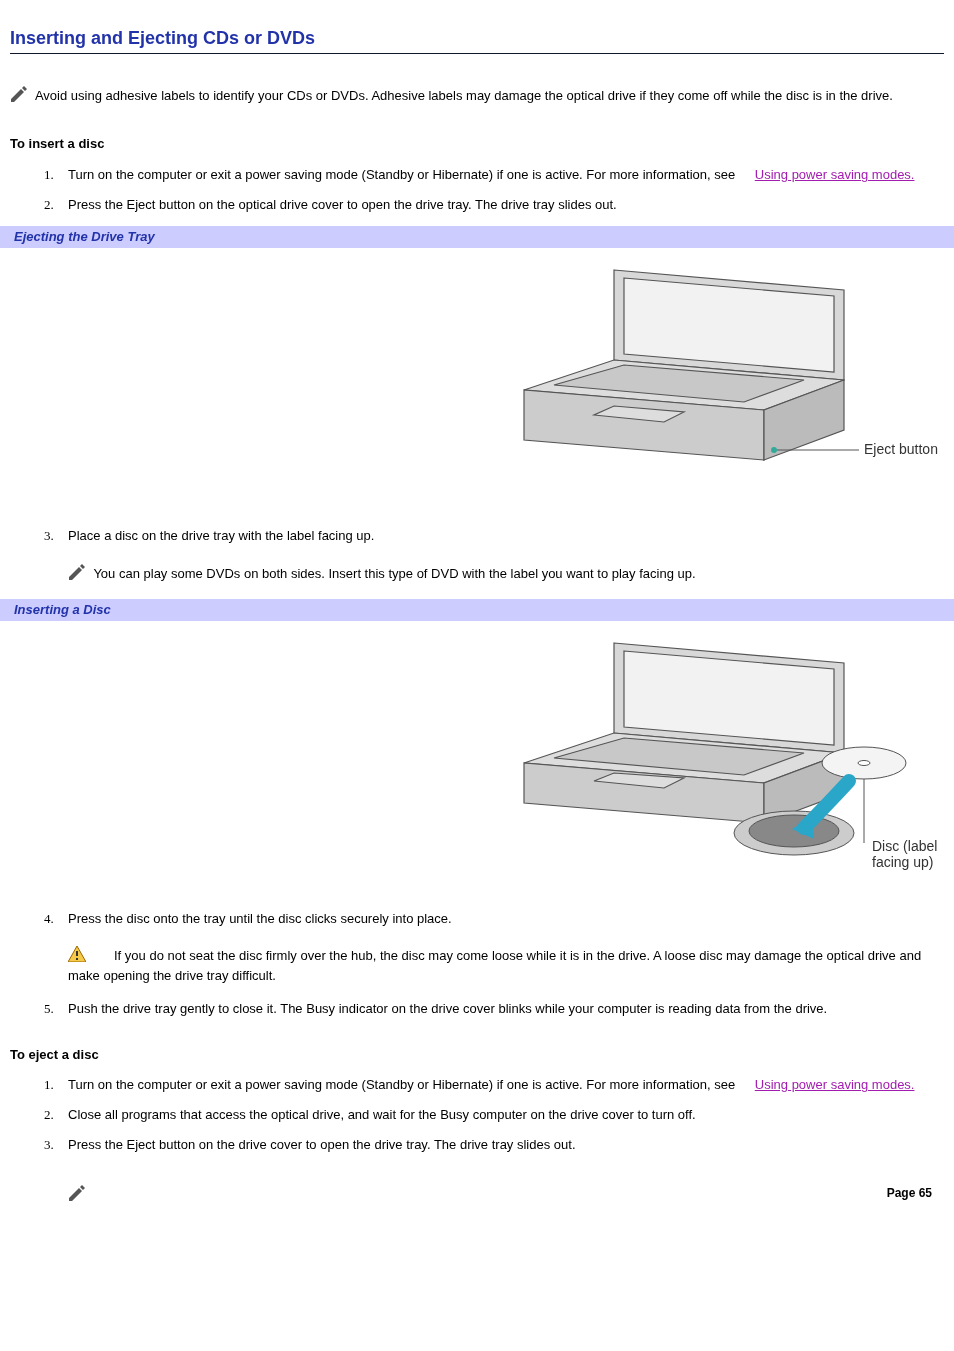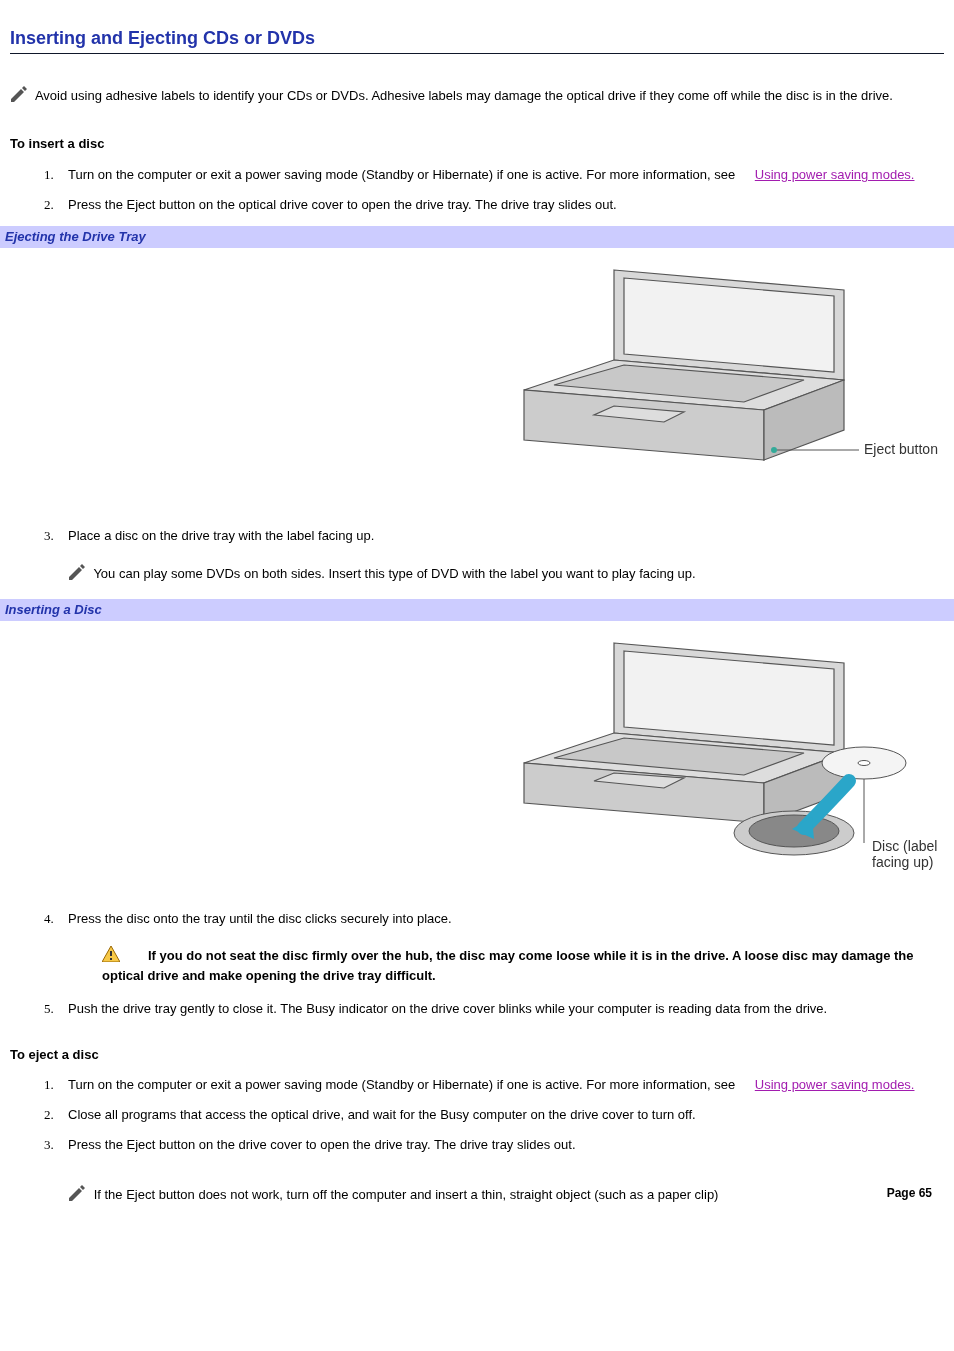--- a/index.html
+++ b/index.html
@@ -51,40 +51,40 @@
   a.inline-link {
     color: #a21caf;
     text-decoration: underline;
     margin-left: 16px;
   }
   .caption-bar {
     background: #ccccff;
     color: #2233aa;
     font-style: italic;
     font-weight: bold;
-    padding: 2px 5px;
+    padding: 2px 14px;
     margin-left: -10px;
     margin-right: -10px;
     font-size: 13px;
   }
   .figure {
     margin: 12px auto 6px auto;
     text-align: right;
   }
   .figure svg { display: inline-block; }
   .indent-note {
     margin-left: 58px;
     margin-top: 18px;
     margin-bottom: 14px;
   }
   .warn-block {
-    margin-left: 92px;
+    margin-left: 58px;
     margin-top: 18px;
     margin-bottom: 14px;
-    font-weight: bold;
+    font-weight: normal;
   }
   .warn-icon {
     display: inline-block;
     vertical-align: middle;
     margin-right: 28px;
   }
   .page-num {
     position: absolute;
     right: 12px;
     font-weight: bold;
@@ -212,15 +212,14 @@
   <li>Close all programs that access the optical drive, and wait for the Busy computer on the drive cover to turn off.</li>
   <li>Press the Eject button on the drive cover to open the drive tray. The drive tray slides out.</li>
 </ol>
 
 <div class="bottom-row">
   <span class="note-icon">
     <svg width="20" height="16" viewBox="0 0 20 16">
         <path d="M1 13 L11 3 L14 6 L4 16 L1 16 Z M12 2 L14 0 L17 3 L15 5 Z" fill="#555"></path>
       </svg>
   </span>
-  <span>If the Eject button does not work, turn off the computer and insert a thin, straight object (such as a paper clip)</span>
   <span class="page-num">Page 65</span>
 </div>
 
 </body></html>

